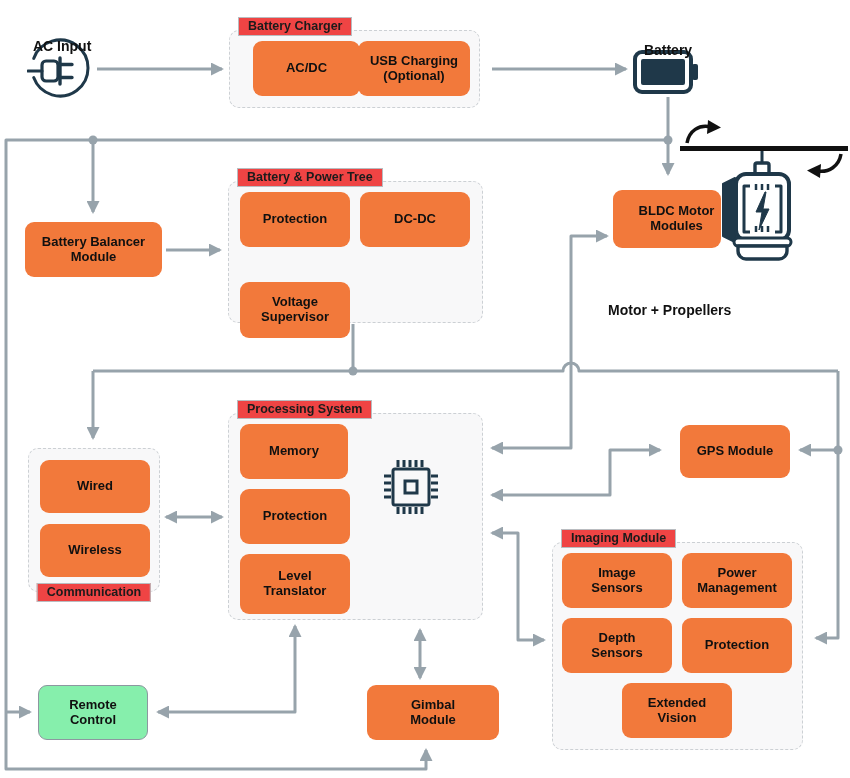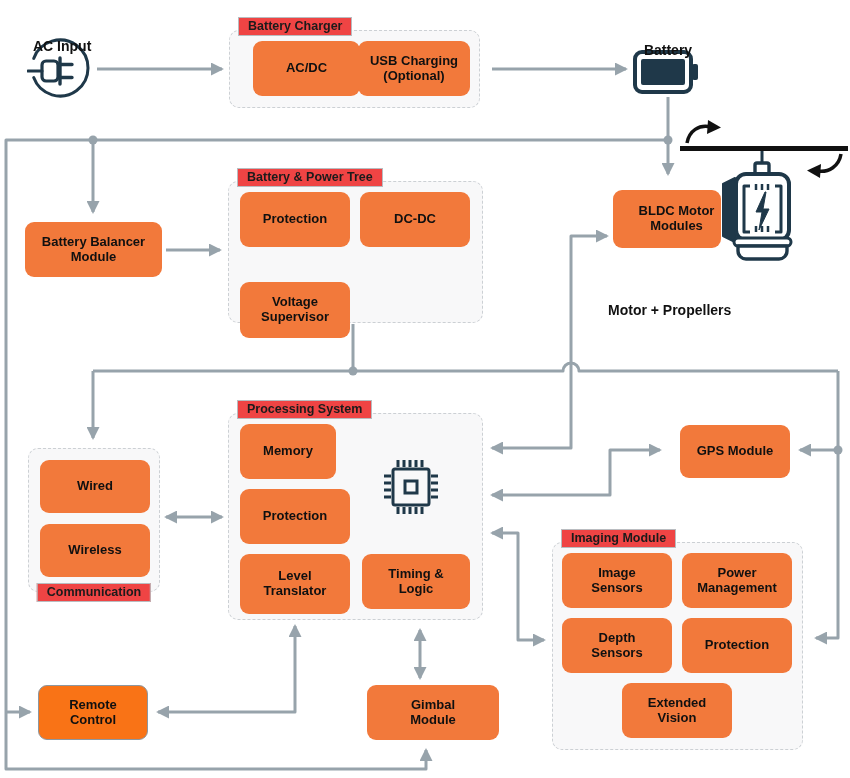--- a/index.html
+++ b/index.html
@@ -2,21 +2,21 @@
 <html style="--block-orange: #f2793b; --navy: #1f3849; --line-gray: #97a3ab; --propeller-black: #111111;"><head>
 <meta charset="utf-8">
 <style>
   html,body{margin:0;padding:0;background:#fff;}
   #canvas{position:relative;width:850px;height:778px;background:#fff;overflow:hidden;
           font-family:"Liberation Sans",sans-serif;}
   .abs{position:absolute;box-sizing:border-box;}
   .blk{background:var(--block-orange,#f2793b);border-radius:9px;color:#101010;
        font-weight:bold;font-size:13px;line-height:1.15;display:flex;align-items:center;
        justify-content:center;text-align:center;white-space:pre-line;z-index:3;padding:2px 5px;}
-  .blk.white{background:#f97316;border:1.6px solid #8d97a0;}
+  .blk.white{background:#86efac;border:1.6px solid #8d97a0;}
   .grp{background:#f8f8f9;border:1.6px dashed #ccd0d4;border-radius:10px;z-index:1;}
   .pill{position:absolute;background:#ef4444;border:1.5px solid #b9bcc0;border-radius:0;
         padding:1px 9px 2px;font-size:12.5px;font-weight:bold;color:#1b1b1b;
         white-space:nowrap;z-index:4;}
   .ttl{font-size:14px;font-weight:bold;color:#111;z-index:4;margin-top:36px;}
   .ctr{text-align:center;}
   svg.lay{position:absolute;left:0;top:0;z-index:2;}
   .icon{z-index:3;}
 </style>
 </head>
@@ -116,26 +116,24 @@
       <path d="M78,66 V72 M84,66 V72 M90,66 V72" fill="none" stroke-width="2.5"></path>
       <path d="M78,108 V114 M84,108 V114 M90,108 V114" fill="none" stroke-width="2.5"></path>
       <polygon points="87,74 78,94 84,94 81,112 91,91 85,91 88,74" stroke-width="1" style="fill:var(--navy,#1f3849)"></polygon>
     </g>
   </svg>
   <div class="abs ttl" style="left:608px;top:266px;width:170px;">Motor + Propellers</div>
 
   <div class="abs grp" style="left:228px;top:413px;width:255px;height:207px;">
     <div class="pill" style="left:8px;top:-14px;">Processing System</div>
   </div>
-  <div class="abs blk" style="left:240px;top:424px;width:96px;height:55px;">Memory</div>
+  <div class="abs blk" style="left:240px;top:424px;width:108px;height:55px;">Memory</div>
   <div class="abs blk" style="left:240px;top:489px;width:110px;height:55px;">Protection</div>
   <div class="abs blk" style="left:240px;top:554px;width:110px;height:60px;">Level
 Translator</div>
-  <div class="abs blk" style="left:362px;top:554px;width:108px;height:55px;">Timing &amp;
-Logic</div>
   <svg class="abs icon" style="left:380px;top:456px;" width="62" height="62" viewBox="0 0 62 62">
     <g fill="none" stroke-width="3" style="stroke:var(--navy,#1f3849)">
       <rect x="13" y="13" width="36" height="36" rx="2"></rect>
       <rect x="25" y="25" width="12" height="12"></rect>
       <path d="M18,4 V11 M24,4 V11 M30,4 V11 M36,4 V11 M42,4 V11"></path>
       <path d="M18,51 V58 M24,51 V58 M30,51 V58 M36,51 V58 M42,51 V58"></path>
       <path d="M4,20 H11 M4,27 H11 M4,34 H11 M4,41 H11"></path>
       <path d="M51,20 H58 M51,27 H58 M51,34 H58 M51,41 H58"></path>
     </g>
   </svg>

